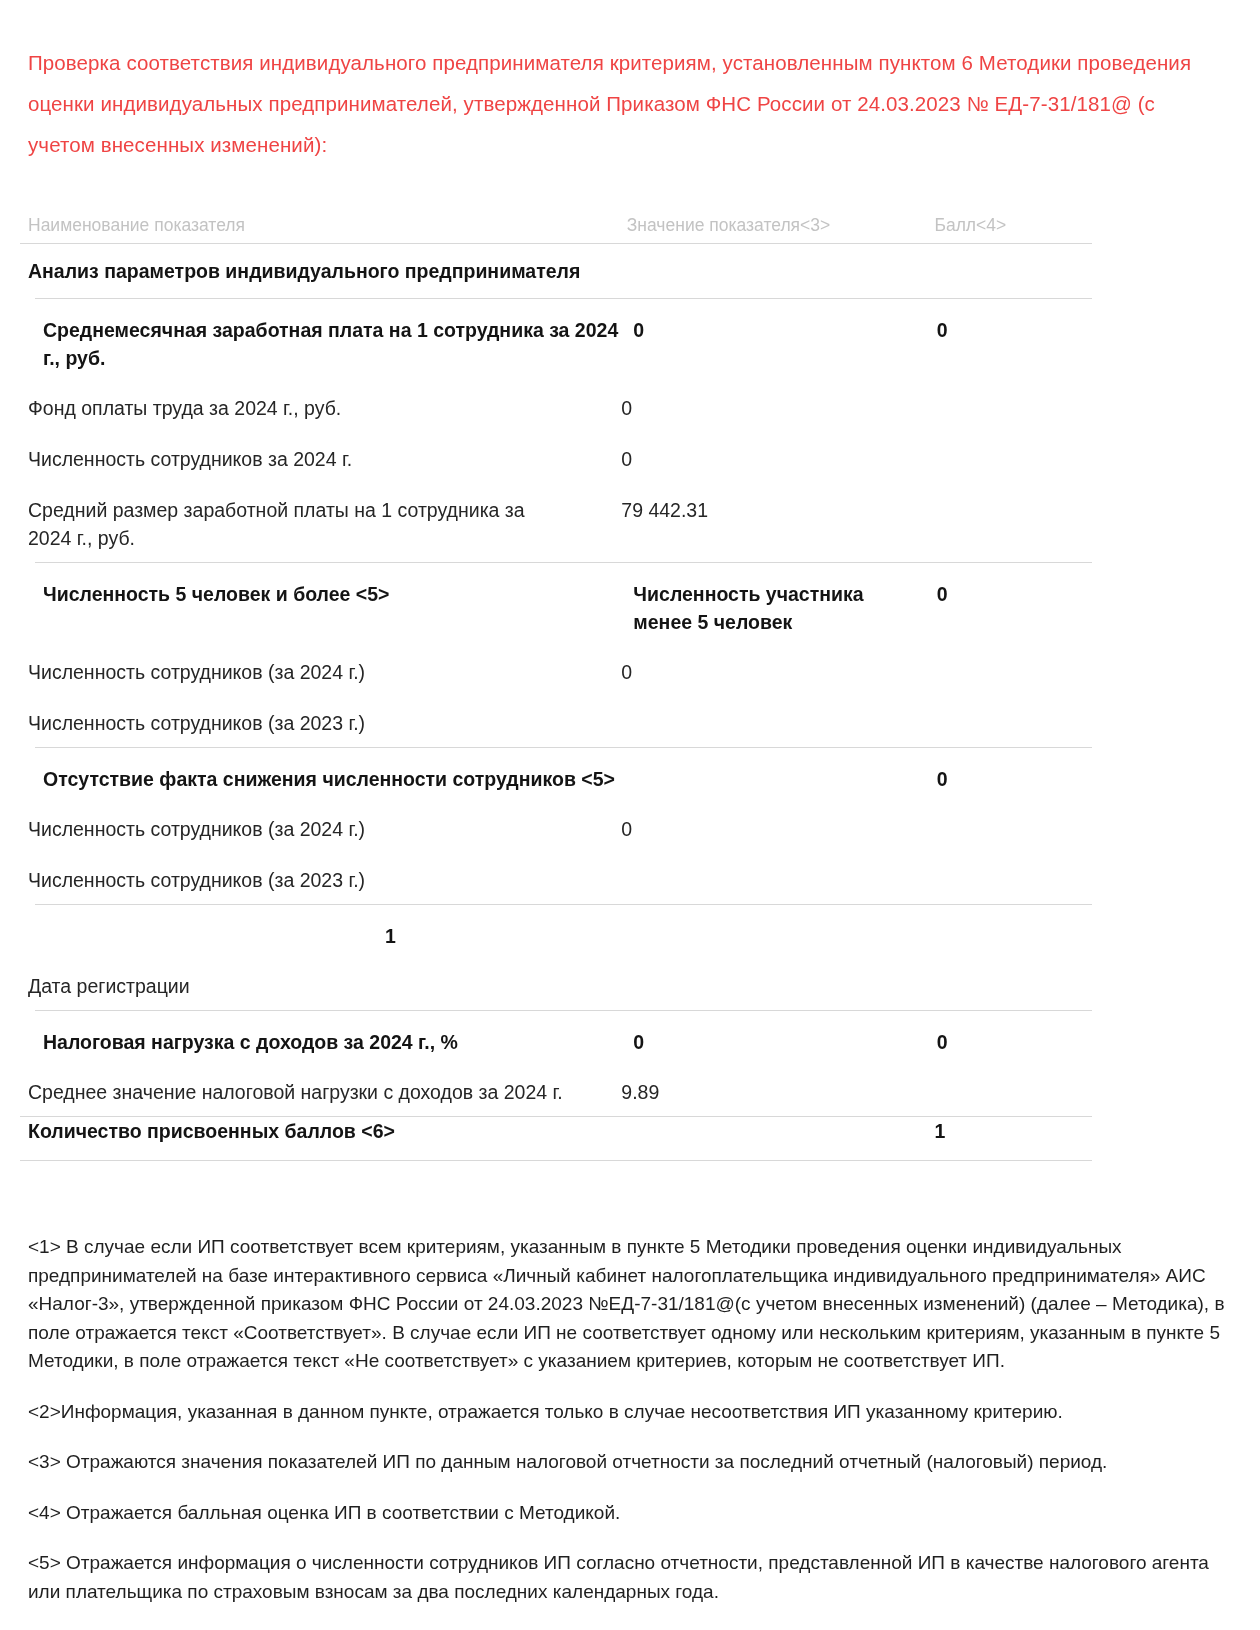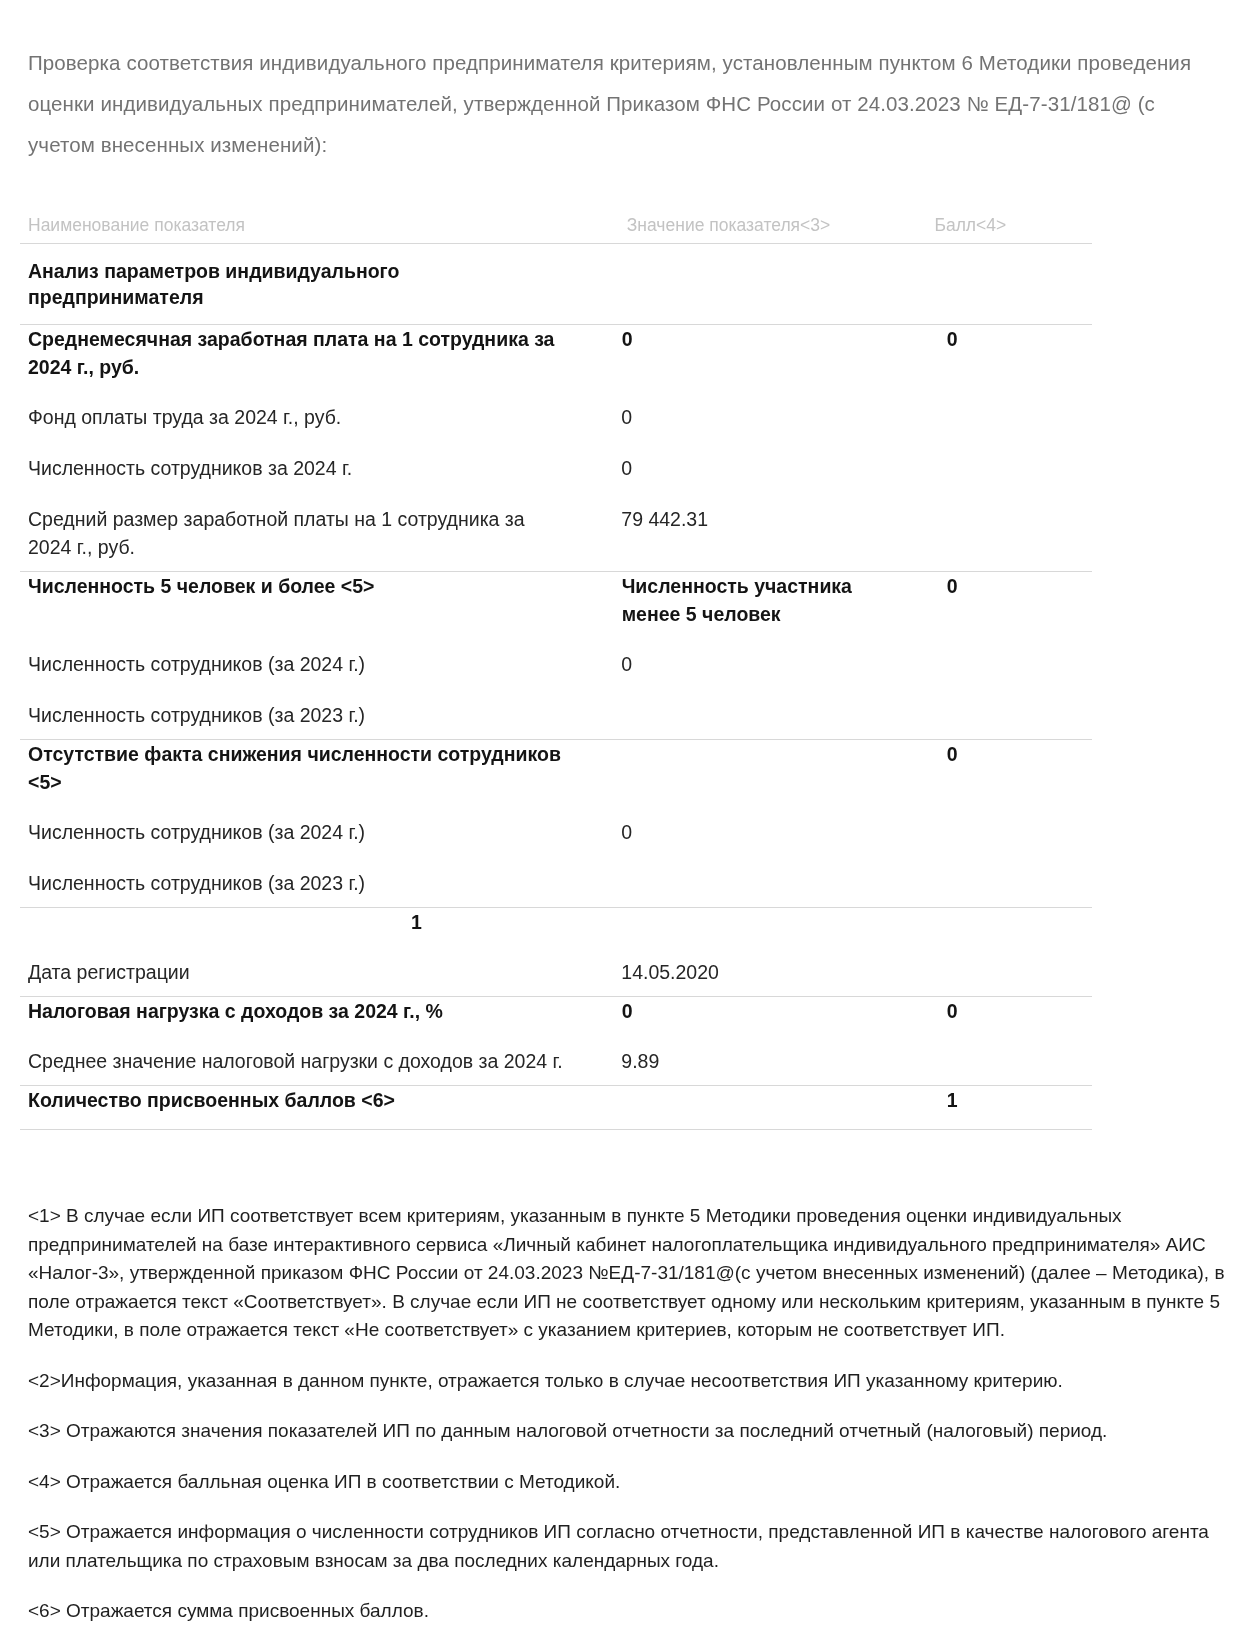--- a/index.html
+++ b/index.html
@@ -20,35 +20,34 @@
     padding: 0;
     position: relative;
   }
 
   
   .intro {
     margin: 0;
     padding: 42px 40px 0 28px;
     font-size: 20.5px;
     line-height: 41px;
-    color: #737373;
+    color: #ef4444;
     font-weight: 400;
     letter-spacing: 0.1px;
   }
 
   
   .report-table {
     margin-top: 44px;
     width: 1112px;
     box-sizing: border-box;
     padding: 0 20px 0 20px;
   }
   .rowline {
     border-top: 1px solid #d8d8d8;
-    gap: 41px;
   }
 
   .trow {
     display: flex;
     align-items: flex-start;
     box-sizing: border-box;
     padding: 0 0 0 0;
   }
   .c-name {
     width: 690px;
@@ -87,21 +86,23 @@
   }
   .section-row .c-name {
     font-size: 19.5px;
     line-height: 26px;
     font-weight: 700;
     color: #141414;
   }
 
   
   .row-main {
+    padding-top: 17px;
     padding-bottom: 9px;
+    margin-left: 15px;
   }
   .row-main .c-name,
   .row-main .c-value,
   .row-main .c-score {
     font-weight: 700;
     font-size: 19.5px;
     line-height: 28px;
     color: #141414;
   }
 
@@ -234,21 +235,20 @@
       <div class="c-score"></div>
     </div>
 
     <div class="trow row-main rowline">
       <div class="c-value"></div>
       <div class="c-score">1</div>
     </div>
 
     <div class="trow row-sub">
       <div class="c-name">Дата регистрации</div>
-      <div class="c-value">14.05.2020</div>
       <div class="c-score"></div>
     </div>
 
     <div class="trow row-main rowline">
       <div class="c-name">Налоговая нагрузка с доходов за 2024 г., %</div>
       <div class="c-value">0</div>
       <div class="c-score">0</div>
     </div>
 
     <div class="trow row-sub">

